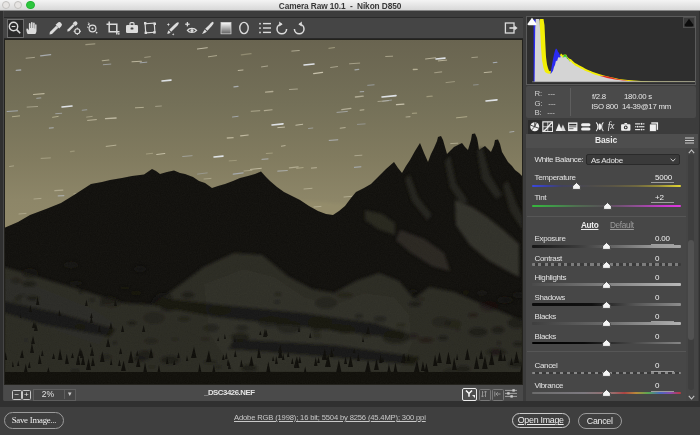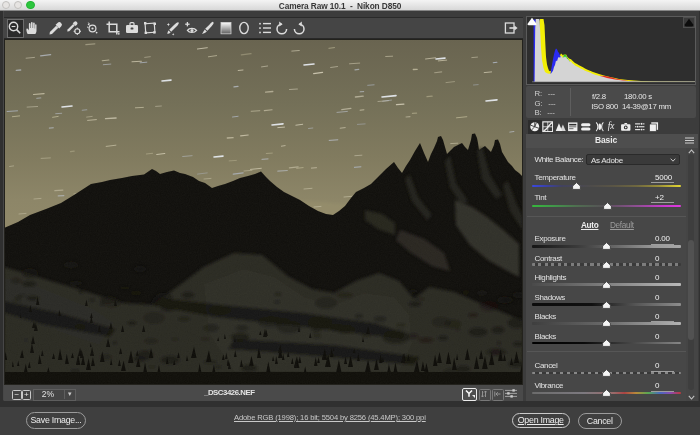--- a/index.html
+++ b/index.html
@@ -597,21 +597,21 @@
       <g fill="#cacaca">
         <rect x="7.4" y="0.2" width="2.4" height="2.4"></rect>
         <rect x="2.2" y="3.2" width="2.4" height="2.4"></rect>
         <rect x="5.4" y="6.2" width="2.4" height="2.4"></rect>
       </g>
     </svg>
   </div>
 
 <div class="abs" style="left:0;top:400.5px;width:700px;height:6px;background:#303030;"></div>
 <div class="abs" style="left:0;top:406.5px;width:700px;height:28.5px;background:#3f3f3f;"></div>
-<div class="btn" style="left:26px;top:412px;width:58px;height:14.5px;">Save Image...</div>
+<div class="btn" style="left:4px;top:412px;width:58px;height:14.5px;font-family:Liberation Serif, serif;">Save Image...</div>
 <div class="abs" style="left:234px;top:413px;font-size:7.6px;letter-spacing:-0.15px;color:#c9c9c9;text-decoration:underline;">Adobe RGB (1998); 16 bit; 5504 by 8256 (45.4MP); 300 ppi</div>
 <div class="btn" style="left:512px;top:412.5px;width:55.5px;height:13.5px;border:1.6px solid #c9c9c9;text-decoration:underline;">Open Image</div>
 <div class="btn" style="left:578px;top:412.5px;width:41.5px;height:14.5px;">Cancel</div>
 <div class="btn" style="left:644px;top:412.5px;width:40.5px;height:14.5px;margin-top:36px;">Done</div>
 
 <div class="abs" style="left:526px;top:16px;width:170px;height:68.5px;background:#2e2e2e;border:1px solid #5b5b5b;box-sizing:border-box;"></div>
 <div class="abs" style="left:526.5px;top:16.5px;width:169px;height:67px;">
     <svg width="169" height="67" viewBox="0 0 169 67" xmlns="http://www.w3.org/2000/svg">
       <rect x="6.6" y="2.5" width="2.2" height="62.5" fill="#2a2af2"></rect>
       <polygon points="11.8,65 11.8,65.0 12.4,3.9 13.2,2.0 16.5,2.0 17.5,8.3 18.3,25.9 19.0,39.8 20.0,47.4 21.0,51.1 22.0,53.7 23.0,54.3 24.0,53.7 25.0,51.8 26.0,49.9 27.0,47.4 28.0,44.8 29.0,41.7 30.0,41.7 31.0,39.2 32.0,37.9 33.0,38.5 34.0,36.6 35.0,37.3 36.0,38.5 37.0,37.3 38.0,37.9 39.0,37.3 40.0,39.2 41.0,40.4 42.0,41.4 44.0,42.3 46.0,44.2 48.0,46.1 50.0,47.0 52.0,48.3 54.0,49.2 56.0,50.2 58.0,51.5 60.0,52.4 63.0,53.7 66.0,54.9 69.0,56.0 72.0,56.9 76.0,58.2 80.0,59.3 84.0,60.3 88.0,61.1 92.0,61.9 96.0,62.5 101.0,63.1 107.0,63.6 114.0,64.0 122.0,64.3 132.0,64.5 145.0,64.6 168.0,64.7 168,65" fill="#f3ef06"></polygon>

